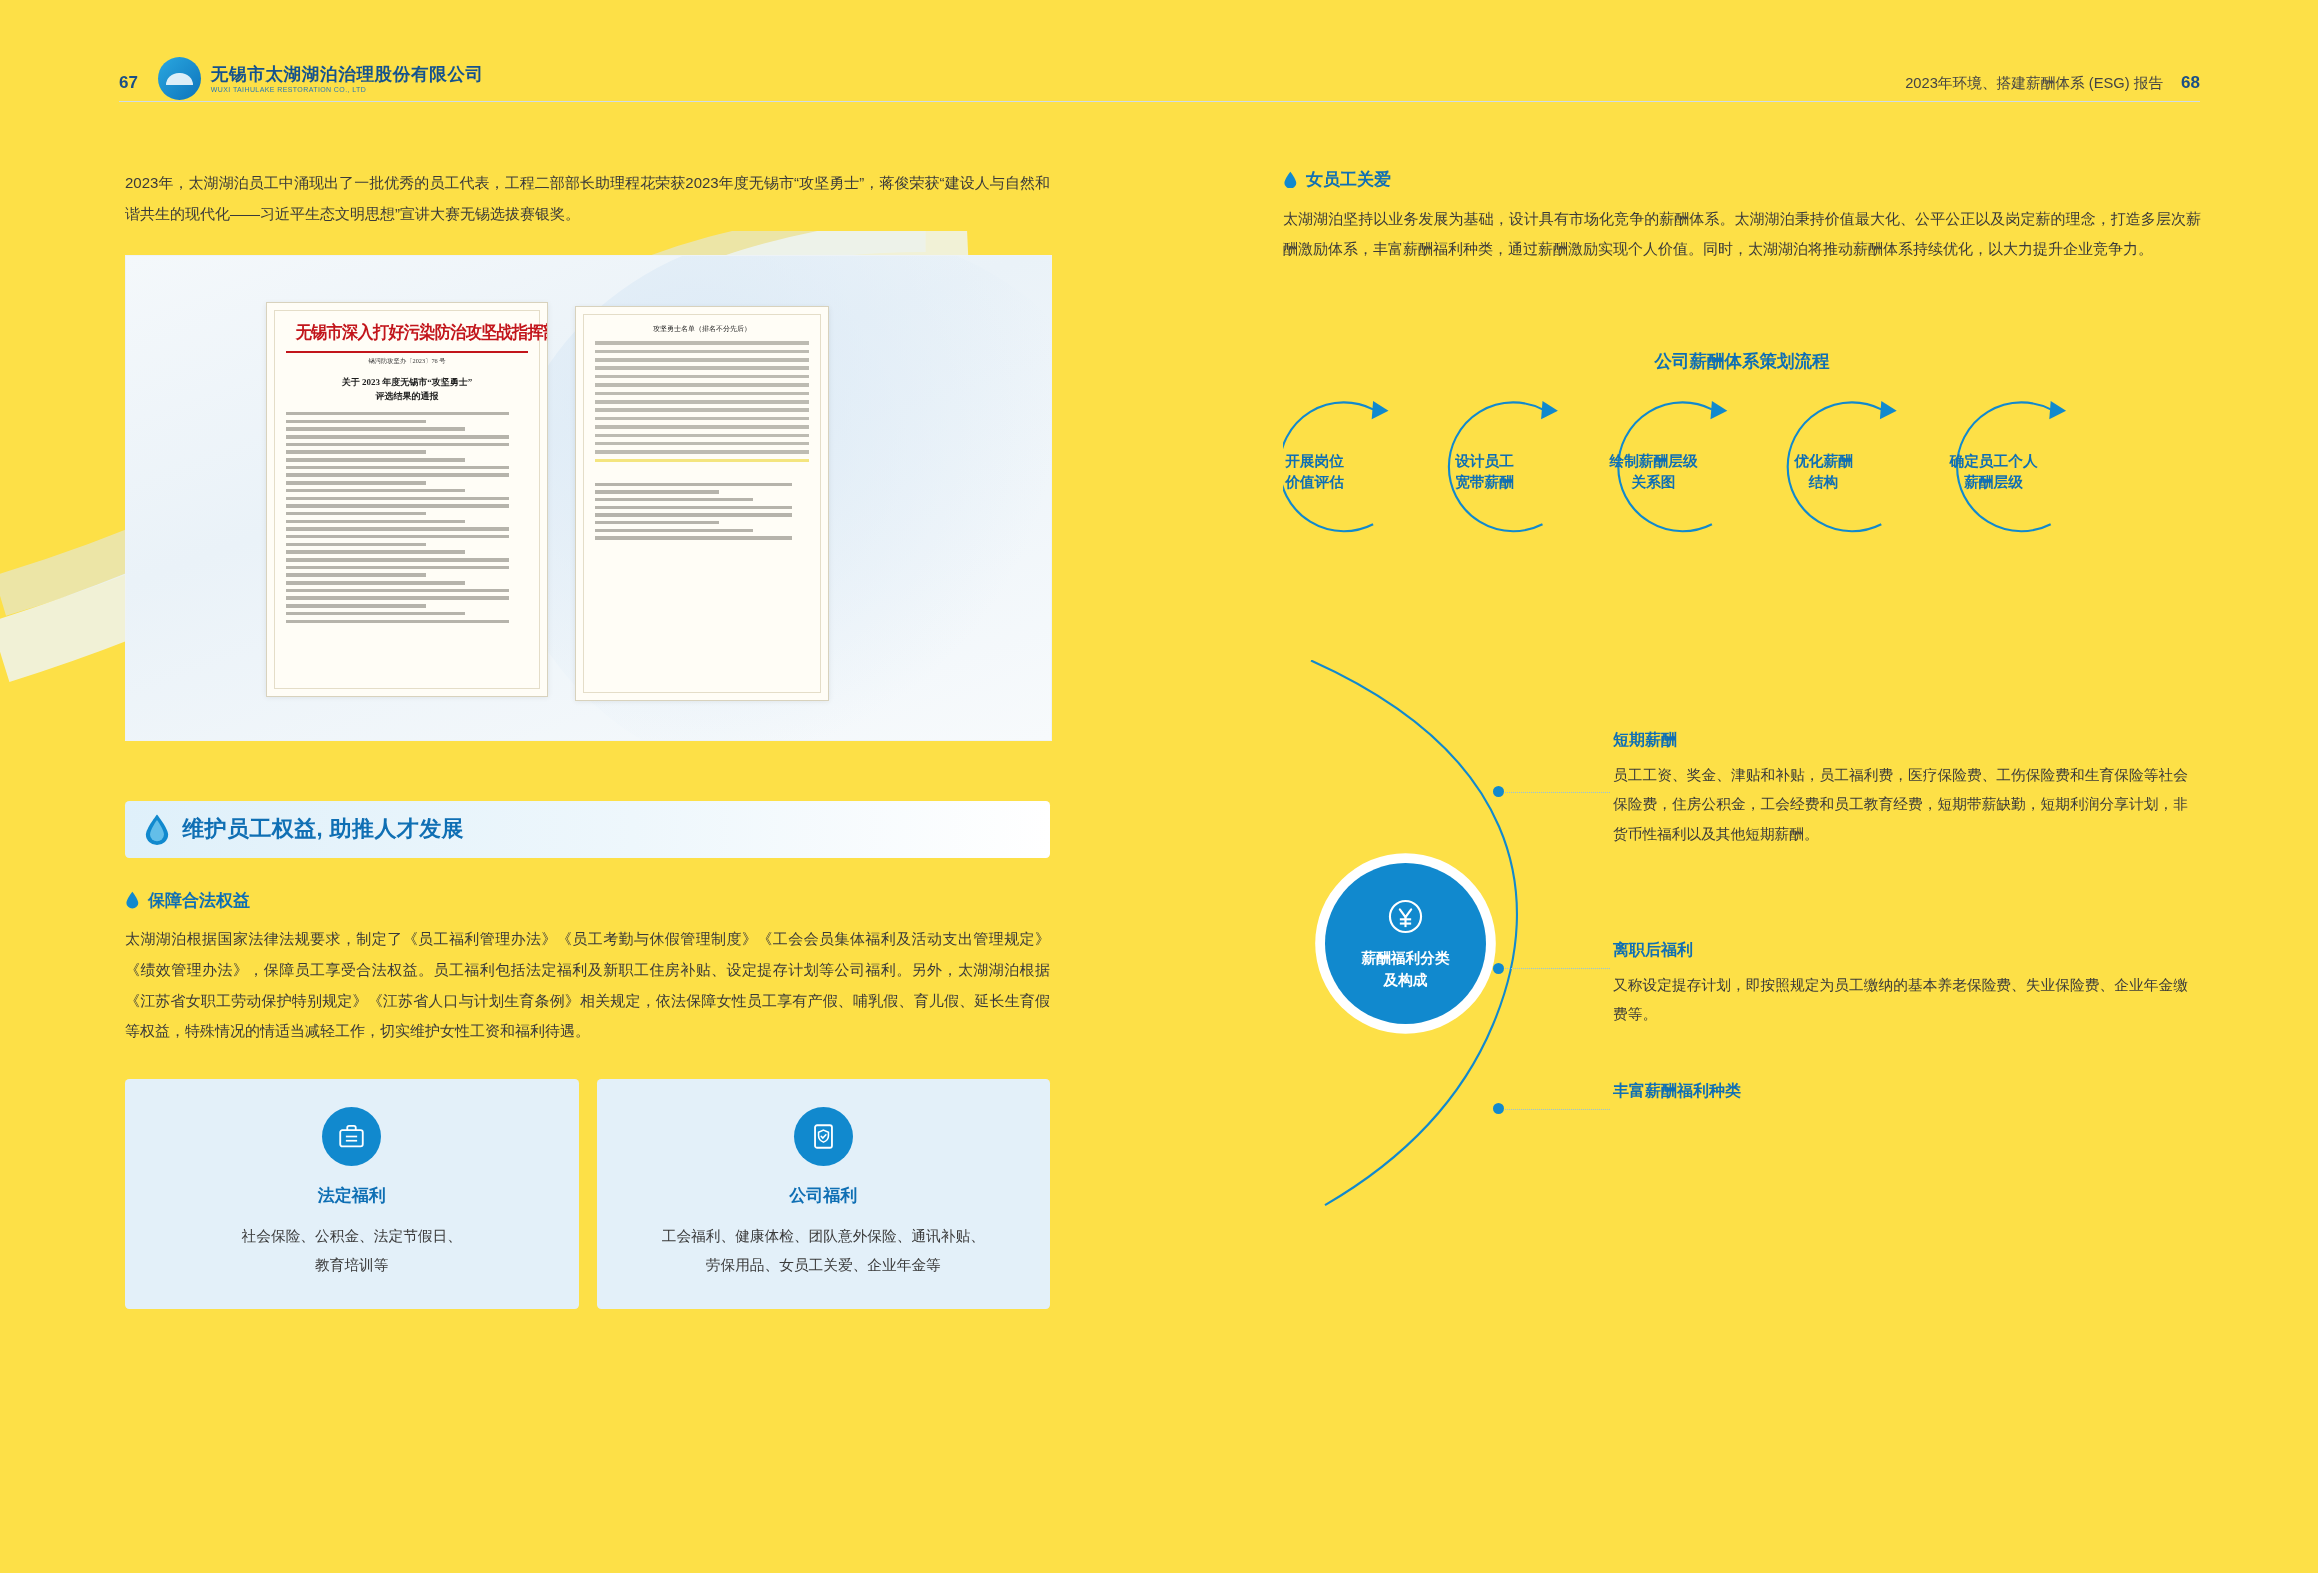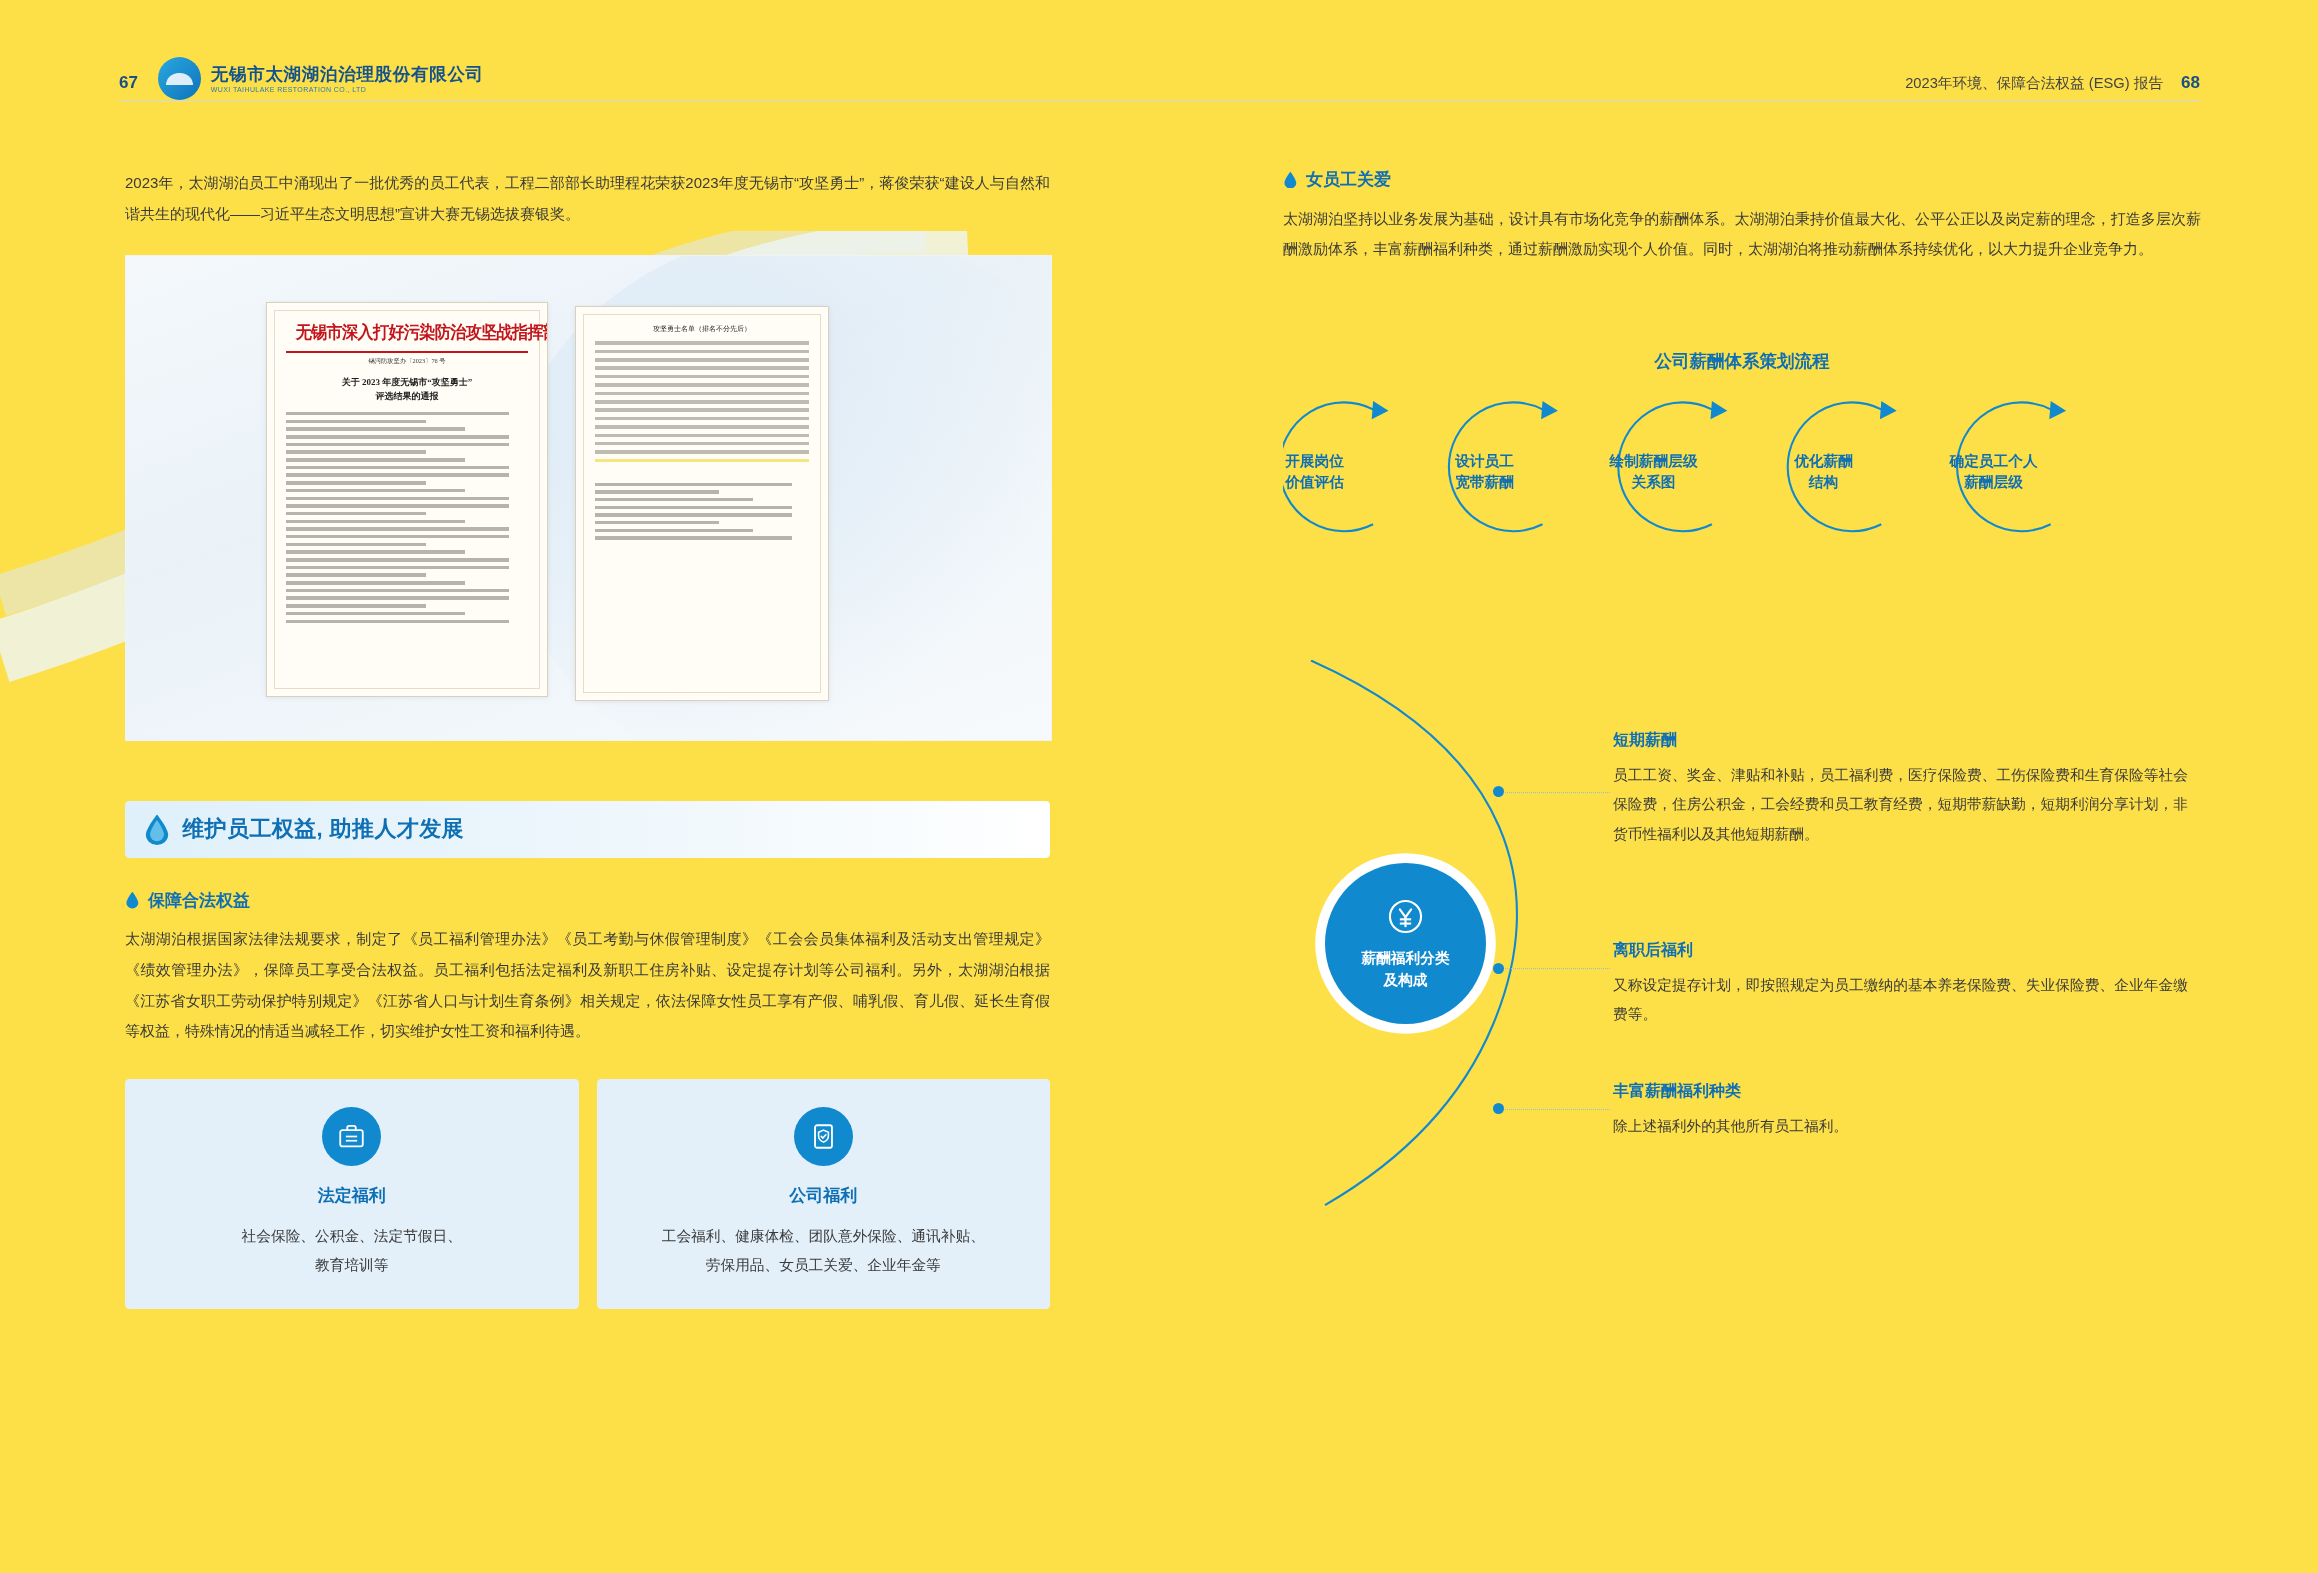--- a/index.html
+++ b/index.html
@@ -398,21 +398,21 @@
   <div class="header">
     <div class="page-num-left">67</div>
     <div class="logo-wrap">
       <div class="logo-mark"></div>
       <div class="logo-text">
         <div class="logo-cn">无锡市太湖湖泊治理股份有限公司</div>
         <div class="logo-en">WUXI TAIHULAKE RESTORATION CO., LTD</div>
       </div>
     </div>
     <div class="header-right">
-      <div class="header-title">2023年环境、保障合法权益 (ESG) 报告</div>
+      <div class="header-title">2023年环境、搭建薪酬体系 (ESG) 报告</div>
       <div class="page-num-right">68</div>
     </div>
     <div class="header-rule"></div>
   </div>
 
   <div class="col-left">
 
     <p class="body">2023年，太湖湖泊员工中涌现出了一批优秀的员工代表，工程二部部长助理程花荣获2023年度无锡市“攻坚勇士”，蒋俊荣获“建设人与自然和谐共生的现代化——习近平生态文明思想”宣讲大赛无锡选拔赛银奖。</p>
 
     <div class="doc-figure">
@@ -594,18 +594,17 @@
       <div class="leader" style="top:308px;"></div>
       <div class="comp-item" style="top:280px;">
         <h4>离职后福利</h4>
         <p>又称设定提存计划，即按照规定为员工缴纳的基本养老保险费、失业保险费、企业年金缴费等。</p>
       </div>
 
       <div class="dot" style="top:443px;"></div>
       <div class="leader" style="top:449px;"></div>
       <div class="comp-item" style="top:421px;">
         <h4>丰富薪酬福利种类</h4>
-        <p>除上述福利外的其他所有员工福利。</p>
       </div>
     </div>
   </div>
 </div>
 
 
 </body></html>

